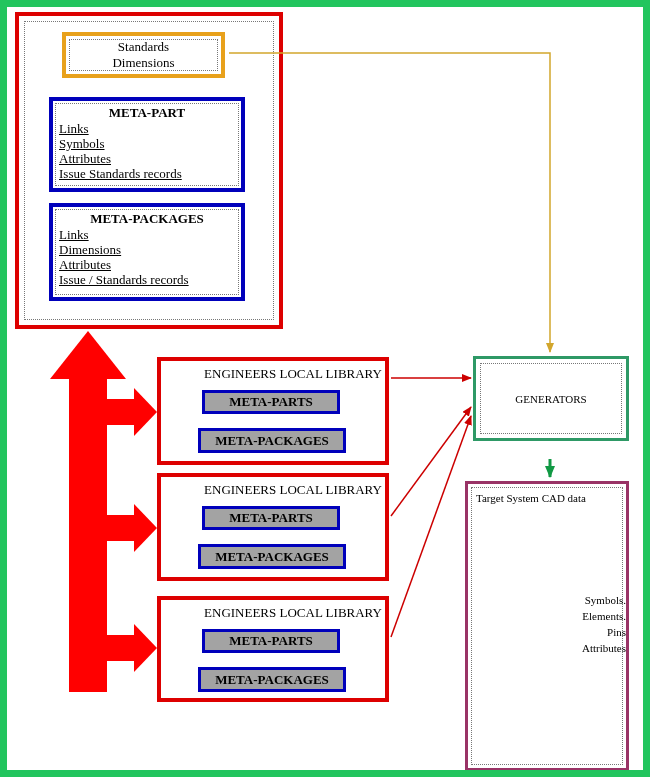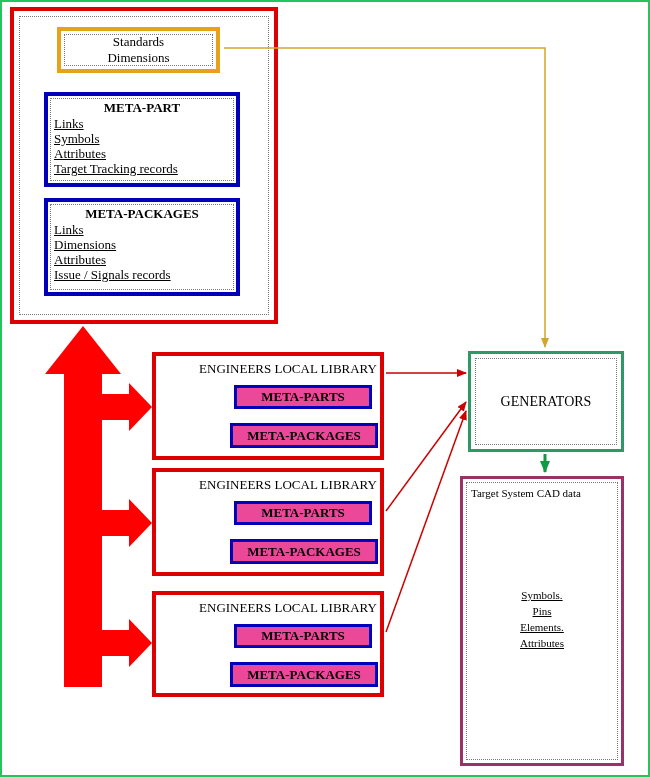--- a/index.html
+++ b/index.html
@@ -4,21 +4,21 @@
 <style>
   * { margin:0; padding:0; box-sizing:border-box; }
   :root {
     --red:#dd0000;
     --blue:#0000bb;
     --orange:#e8a11b;
     --green:#2e9966;
     --purple:#993366;
   }
   body { background:#fff; font-family:"Liberation Serif", serif; color:#000; }
-  #canvas { position:relative; width:650px; height:777px; background:#fff; border:2px solid #22c55e; overflow:hidden; }
+  #canvas { position:relative; width:650px; height:777px; background:#fff; border:7px solid #22c55e; overflow:hidden; }
 
   .box { position:absolute; background:#fff; }
   .dotted::before { content:""; position:absolute; inset:4px; border:1px dotted #777; pointer-events:none; }
 
   
   .master { left:8px; top:5px; width:268px; height:317px; border:4px solid var(--red); }
   .master::before { inset:5px; }
 
   .standards { left:43px; top:16px; width:163px; height:46px; border:4px solid var(--orange);
                text-align:center; font-size:13px; line-height:16px; padding-top:3px; }
@@ -31,64 +31,64 @@
   .meta-part { left:30px; top:81px; width:196px; height:95px; }
   .meta-packages { left:30px; top:187px; width:196px; height:98px; }
 
   
   .lib { border:4px solid var(--red); }
   .lib1 { left:150px; top:350px; width:232px; height:108px; }
   .lib2 { left:150px; top:466px; width:232px; height:108px; }
   .lib3 { left:150px; top:589px; width:232px; height:106px; }
   .lib-title { text-align:center; font-weight:normal; font-size:13px; margin-top:5px;padding-left:40px; }
   .small-blue { position:absolute; border:3px solid var(--blue); text-align:center;
-                font-weight:bold; font-size:13px; line-height:18px; background:#ec4899;margin-left:37px; }
+                font-weight:bold; font-size:13px; line-height:18px; background:#a3a3a3; }
   .small-blue::before { inset:2px; }
   .sb-parts { left:41px; top:29px; width:138px; height:24px; }
   .sb-packages { left:37px; top:67px; width:148px; height:25px; line-height:19px; }
 
   
-  .generators { left:466px; top:349px; width:156px; height:101px; border:3px solid var(--green);
-                font-size:14px; display:flex; align-items:center; justify-content:center; }
+  .generators { left:466px; top:349px; width:156px; height:85px; border:3px solid var(--green);
+                font-size:11px; display:flex; align-items:center; justify-content:center; }
   .generators::before { inset:4px; }
 
   
   .target { left:458px; top:474px; width:164px; height:290px; border:3px solid var(--purple); font-size:11px; }
   .target::before { inset:3px; }
   .target-title { padding:8px 0 0 8px; }
-  .target-items { position:absolute; top:108px; left:0; right:0; text-align:center; line-height:16px;text-decoration:underline; }
+  .target-items { position:absolute; top:108px; left:0; right:0; text-align:right; line-height:16px; }
 
   
   #arrows { position:absolute; left:0; top:0; width:650px; height:777px; pointer-events:none; }
 </style>
 </head>
 <body>
 
 <div id="canvas">
 
   <div class="box dotted master">
     <div class="box dotted standards">
       <div>Standards</div>
       <div>Dimensions</div>
     </div>
 
     <div class="box dotted bluebox meta-part">
       <div class="bb-title">META-PART</div>
       <div class="bb-item">Links</div>
       <div class="bb-item">Symbols</div>
       <div class="bb-item">Attributes</div>
-      <div class="bb-item">Target Tracking records</div>
+      <div class="bb-item">Issue Standards records</div>
     </div>
 
     <div class="box dotted bluebox meta-packages">
       <div class="bb-title">META-PACKAGES</div>
       <div class="bb-item">Links</div>
       <div class="bb-item">Dimensions</div>
       <div class="bb-item">Attributes</div>
-      <div class="bb-item">Issue / Signals records</div>
+      <div class="bb-item">Issue / Standards records</div>
     </div>
   </div>
 
   <div class="box lib lib1">
     <div class="lib-title">ENGINEERS LOCAL LIBRARY</div>
     <div class="small-blue sb-parts">META-PARTS</div>
     <div class="small-blue sb-packages">META-PACKAGES</div>
   </div>
 
   <div class="box lib lib2">
@@ -104,22 +104,22 @@
   </div>
 
   <div class="box dotted generators">
     <span>GENERATORS</span>
   </div>
 
   <div class="box dotted target">
     <div class="target-title">Target System CAD data</div>
     <div class="target-items">
       <div>Symbols.</div>
+      <div>Elements.</div>
       <div>Pins</div>
-      <div>Elements.</div>
       <div>Attributes</div>
     </div>
   </div>
 
   <svg id="arrows" viewBox="0 0 650 777">
     <defs>
       <marker id="redHead" markerWidth="10" markerHeight="8" refX="9" refY="4" orient="auto" markerUnits="userSpaceOnUse">
         <path d="M0,0 L10,4 L0,8 Z" fill="#cc0000"></path>
       </marker>
       <marker id="orangeHead" markerWidth="10" markerHeight="8" refX="9" refY="4" orient="auto" markerUnits="userSpaceOnUse">

